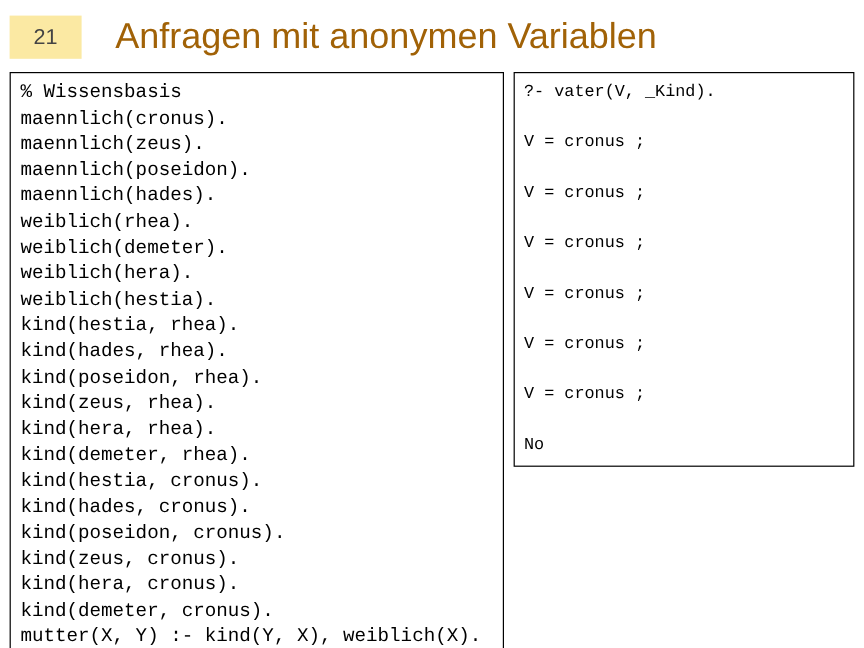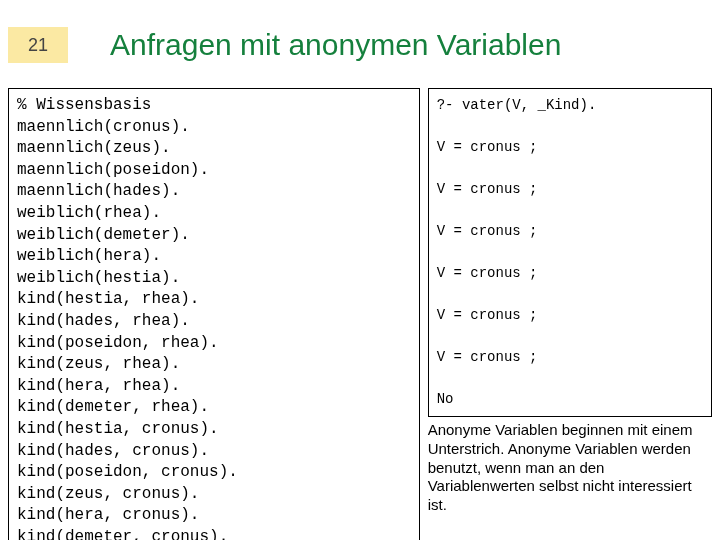--- a/index.html
+++ b/index.html
@@ -24,23 +24,23 @@
     background: #fbe9a3;
     display: flex;
     align-items: center;
     justify-content: center;
     font-size: 18px;
     color: #444;
     margin-right: 24px;
   }
   .title {
     font-size: 30px;
-    color: #15803d;
+    color: #a16207;
     font-weight: normal;
-    margin: 18px;
+    margin: 4px;
   }
 
   .body { display: flex; gap: 8px; }
 
   .left-col {
     position: relative;
     flex: 0 0 400px;
     border: 1px solid #000;
     padding: 6px 8px 8px 8px;
   }
@@ -127,18 +127,17 @@
 
 V = cronus ;
 
 V = cronus ;
 
 V = cronus ;
 
 V = cronus ;
 
 No</div>
-      <div class="note">Anonyme Variablen beginnen mit einem Unterstrich. Anonyme Variablen werden benutzt, wenn man an den Variablenwerten selbst nicht interessiert ist.</div>
     </div>
 
   </div>
 
 </div>
 
 </body></html>

